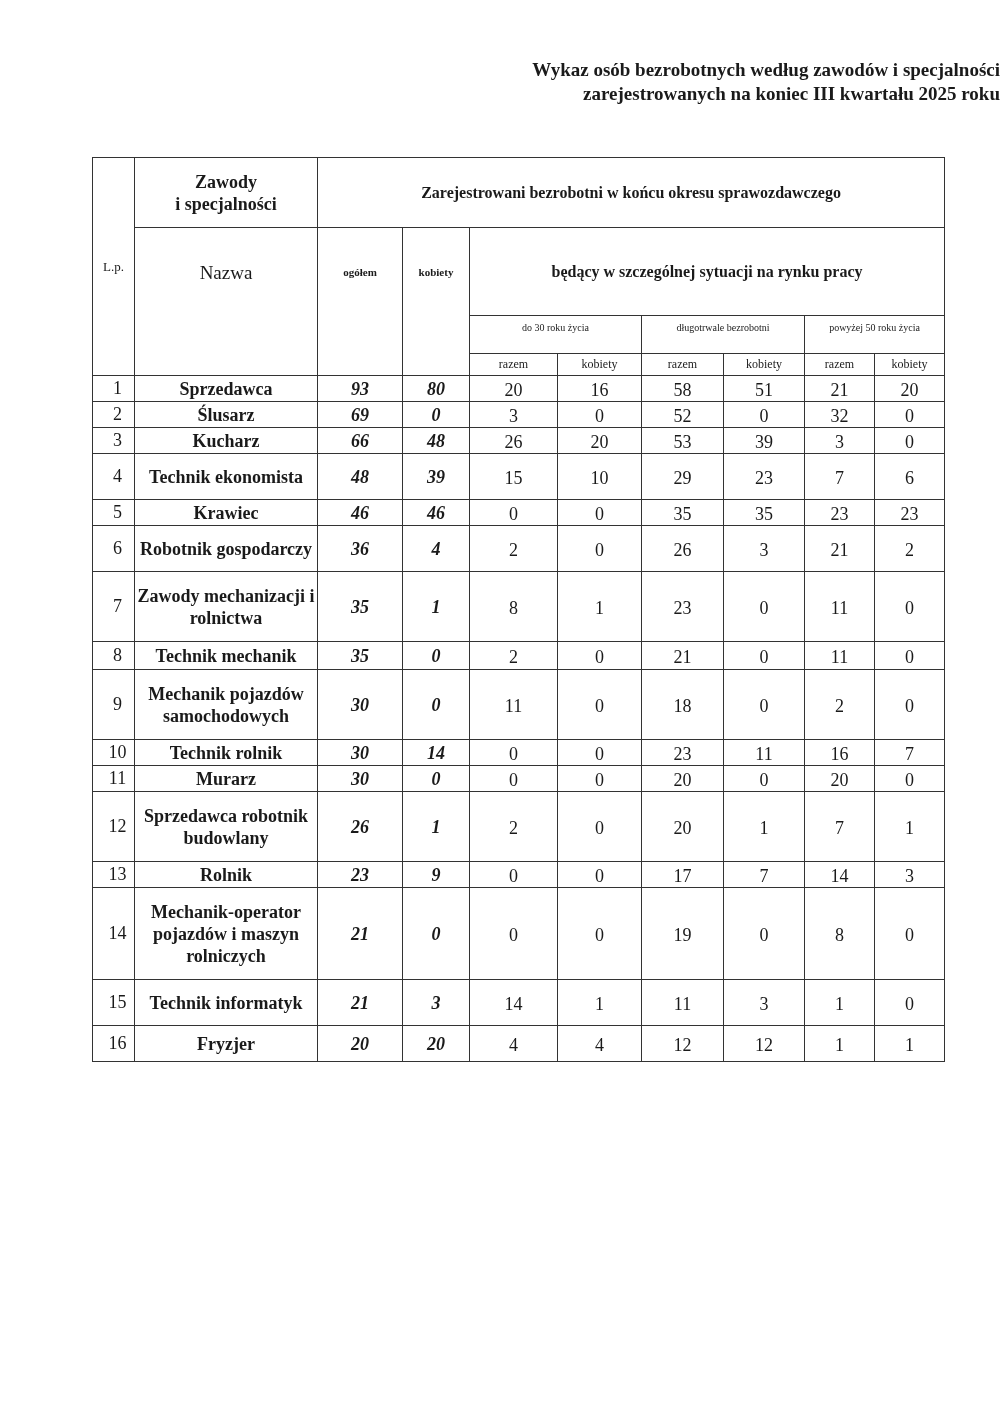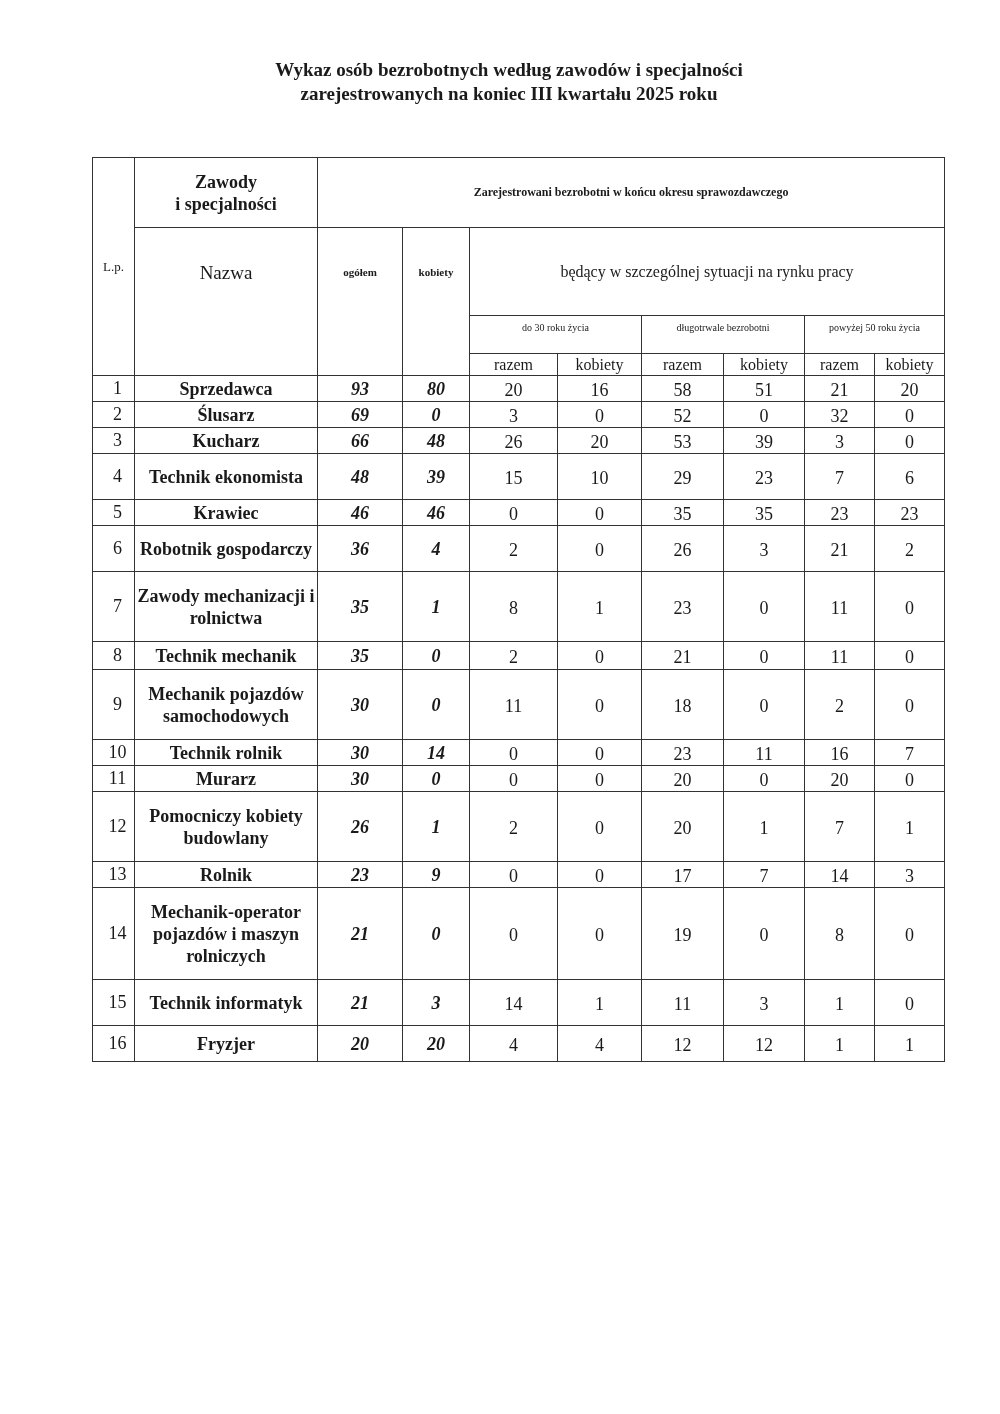--- a/index.html
+++ b/index.html
@@ -1,28 +1,28 @@
 <!DOCTYPE html>
 <html><head>
 <meta charset="utf-8">
 <style>
   html, body { margin:0; padding:0; background:#ffffff; }
   body { width:1000px; height:1414px; position:relative; font-family:"Liberation Serif", "DejaVu Serif", serif; color:#1a1a1a; overflow:hidden; }
-  .title { position:absolute; top:58px; left:0; width:1000px; text-align:center; font-weight:bold; font-size:19px; line-height:24px; }
+  .title { position:absolute; top:58px; left:0; width:1000px; text-align:right; font-weight:bold; font-size:19px; line-height:24px; }
   .title div { margin-left:18px; }
   table.main { position:absolute; top:157px; left:92px; width:852px; border-collapse:collapse; table-layout:fixed; }
   table.main td { border:1.2px solid #333; padding:0; text-align:center; vertical-align:middle; }
   .lp-h { font-size:13px; }
   .zaw-h { font-weight:bold; font-size:18px; line-height:22px; }
-  .reg-h { font-weight:bold; font-size:12px; }
+  .reg-h { font-weight:bold; font-size:16px; }
   .nazwa-h { font-size:19px; vertical-align:top !important; padding-top:34px !important; }
   .small-bold { font-weight:bold; font-size:11px; vertical-align:top !important; padding-top:38px !important; }
-  .sit-h { font-size:16px; }
+  .sit-h { font-size:16px;font-weight:bold; }
   .grp-h { font-size:10px; vertical-align:top !important; padding-top:4px !important; line-height:16px; }
-  .sub-h { font-size:16px; }
+  .sub-h { font-size:12px; }
   td.lp { text-align:left; padding-left:8px !important; vertical-align:top; font-size:18px; }
   td.name { font-weight:bold; font-size:18px; line-height:22px; }
   td.b { font-weight:bold; font-size:18px; vertical-align:top; padding-top:2px !important;font-style:italic; }
   td.n { font-size:18px; vertical-align:top; padding-top:4px !important; }
   tr.mid td.b, tr.mid td.n, tr.mid td.lp { vertical-align:middle; }
 </style>
 </head>
 <body>
 
 <div class="title">
@@ -200,21 +200,21 @@
         <td class="b">0</td>
         <td class="n">0</td>
         <td class="n">0</td>
         <td class="n">20</td>
         <td class="n">0</td>
         <td class="n">20</td>
         <td class="n">0</td>
       </tr>
       <tr class="mid" style="height: 70px;">
         <td class="lp">12</td>
-        <td class="name">Pomocniczy kobiety budowlany</td>
+        <td class="name">Sprzedawca robotnik budowlany</td>
         <td class="b">26</td>
         <td class="b">1</td>
         <td class="n">2</td>
         <td class="n">0</td>
         <td class="n">20</td>
         <td class="n">1</td>
         <td class="n">7</td>
         <td class="n">1</td>
       </tr>
       <tr style="height: 26px;">

